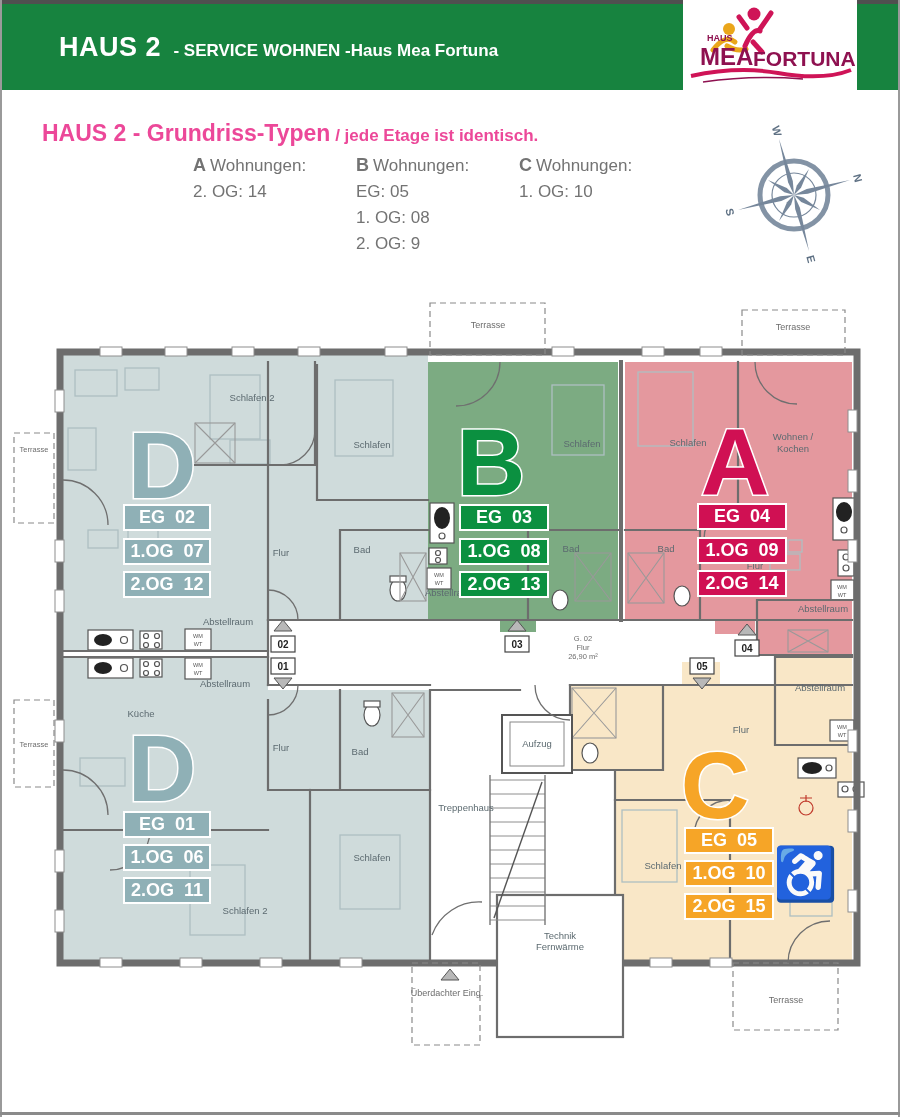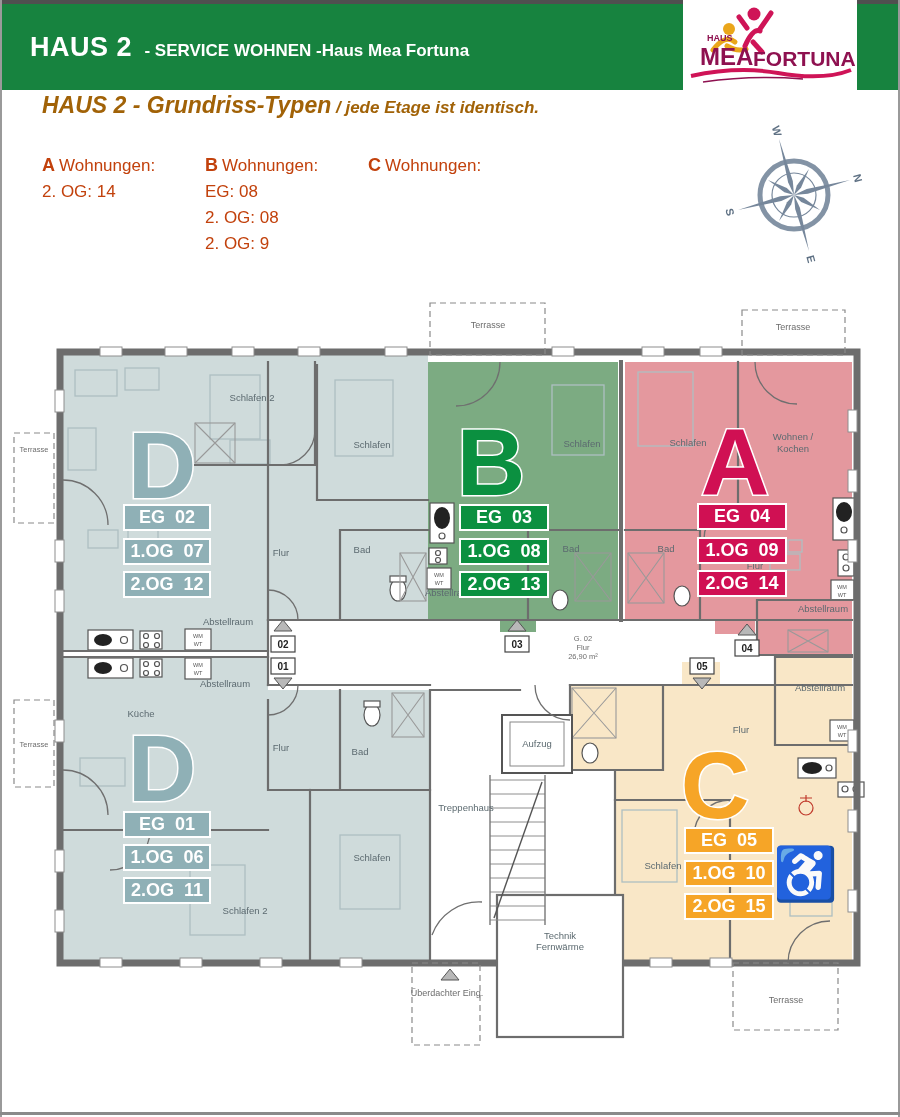--- a/index.html
+++ b/index.html
@@ -5,30 +5,30 @@
   html,body{margin:0;padding:0;background:#e8e8e8;}
   .page{position:relative;width:900px;height:1117px;background:#fff;overflow:hidden;
         font-family:"Liberation Sans",sans-serif;}
   .edge-top{position:absolute;left:0;top:0;width:900px;height:4px;background:#4f4f4f;}
   .edge-left{position:absolute;left:0;top:0;width:2px;height:1117px;background:#9a9a9a;}
   .edge-right{position:absolute;right:0;top:0;width:2px;height:1117px;background:#9a9a9a;}
   .edge-bottom{position:absolute;left:0;top:1112px;width:900px;height:3px;background:#8a8a8a;}
 
   .header-bar{position:absolute;left:2px;top:4px;width:896px;height:86px;background:#17833F;
               display:flex;align-items:center;}
-  .header-text{margin-left:28px;color:#fff;white-space:nowrap;}
+  .header-text{margin-left:57px;color:#fff;white-space:nowrap;}
   .ht-bold{font-size:27px;font-weight:bold;letter-spacing:.5px;}
   .ht-sub{font-size:17px;font-weight:600;margin-left:8px;}
   .logo-box{position:absolute;left:683px;top:0px;width:174px;height:90px;background:#fff;}
 
-  .intro-line{position:absolute;left:42px;top:92px;color:#a16207;white-space:nowrap;font-style:italic;}
+  .intro-line{position:absolute;left:42px;top:120px;color:#ec4899;white-space:nowrap;}
   .it-bold{font-size:23px;font-weight:bold;}
   .it-note{font-size:17px;font-weight:600;}
 
-  .legend{position:absolute;left:42px;top:152px;width:640px;display:flex;color:#c2410c;}
+  .legend{position:absolute;left:42px;top:152px;width:640px;display:flex;color:#737373;justify-content:flex-end;}
   .legend-col{width:163px;font-size:17px;line-height:26px;}
   .legend-col .lt b{font-size:18px;margin-right:4px;}
 
   .compass{position:absolute;left:722px;top:123px;}
 
   .plan{position:absolute;left:0;top:290px;}
 
   
   .fill-d{fill:#CFDBDB;} .fill-b{fill:#7CAB82;} .fill-a{fill:#E4989E;} .fill-c{fill:#F9E7C7;}
   .acc-d{fill:#8FB0B6;} .acc-b{fill:#0B9040;} .acc-a{fill:#D01053;} .acc-c{fill:#F6A527;}
@@ -96,26 +96,27 @@
     <span class="it-bold">HAUS 2</span><span class="it-bold"> - Grundriss-Typen</span><span class="it-note"> / jede Etage ist identisch.</span>
   </div>
 
   <div class="legend">
     <div class="legend-col">
       <div class="lt"><b>A</b><span>Wohnungen:</span></div>
       <div>2. OG: 14</div>
     </div>
     <div class="legend-col">
       <div class="lt"><b>B</b><span>Wohnungen:</span></div>
-      <div>EG: 08</div>
-      <div>2. OG: 08</div>
+      <div>EG: 05</div>
+      <div>1. OG: 08</div>
       <div>2. OG: 9</div>
     </div>
     <div class="legend-col">
       <div class="lt"><b>C</b><span>Wohnungen:</span></div>
+      <div>1. OG: 10</div>
     </div>
   </div>
 
   <svg class="compass" width="150" height="150" viewBox="0 0 150 150">
     <circle cx="72" cy="72" r="34" fill="none" stroke="#76879B" stroke-width="5" opacity=".9"></circle>
     <circle cx="72" cy="72" r="22" fill="none" stroke="#76879B" stroke-width="1.2"></circle>
     <g class="compass-fill">
       <polygon points="128,57 84.7,66.1 72,72 85.9,70.8"></polygon>
       <polygon points="87,128 77.9,84.7 72,72 73.2,85.9"></polygon>
       <polygon points="16,87 59.3,77.9 72,72 58.1,73.2"></polygon>

